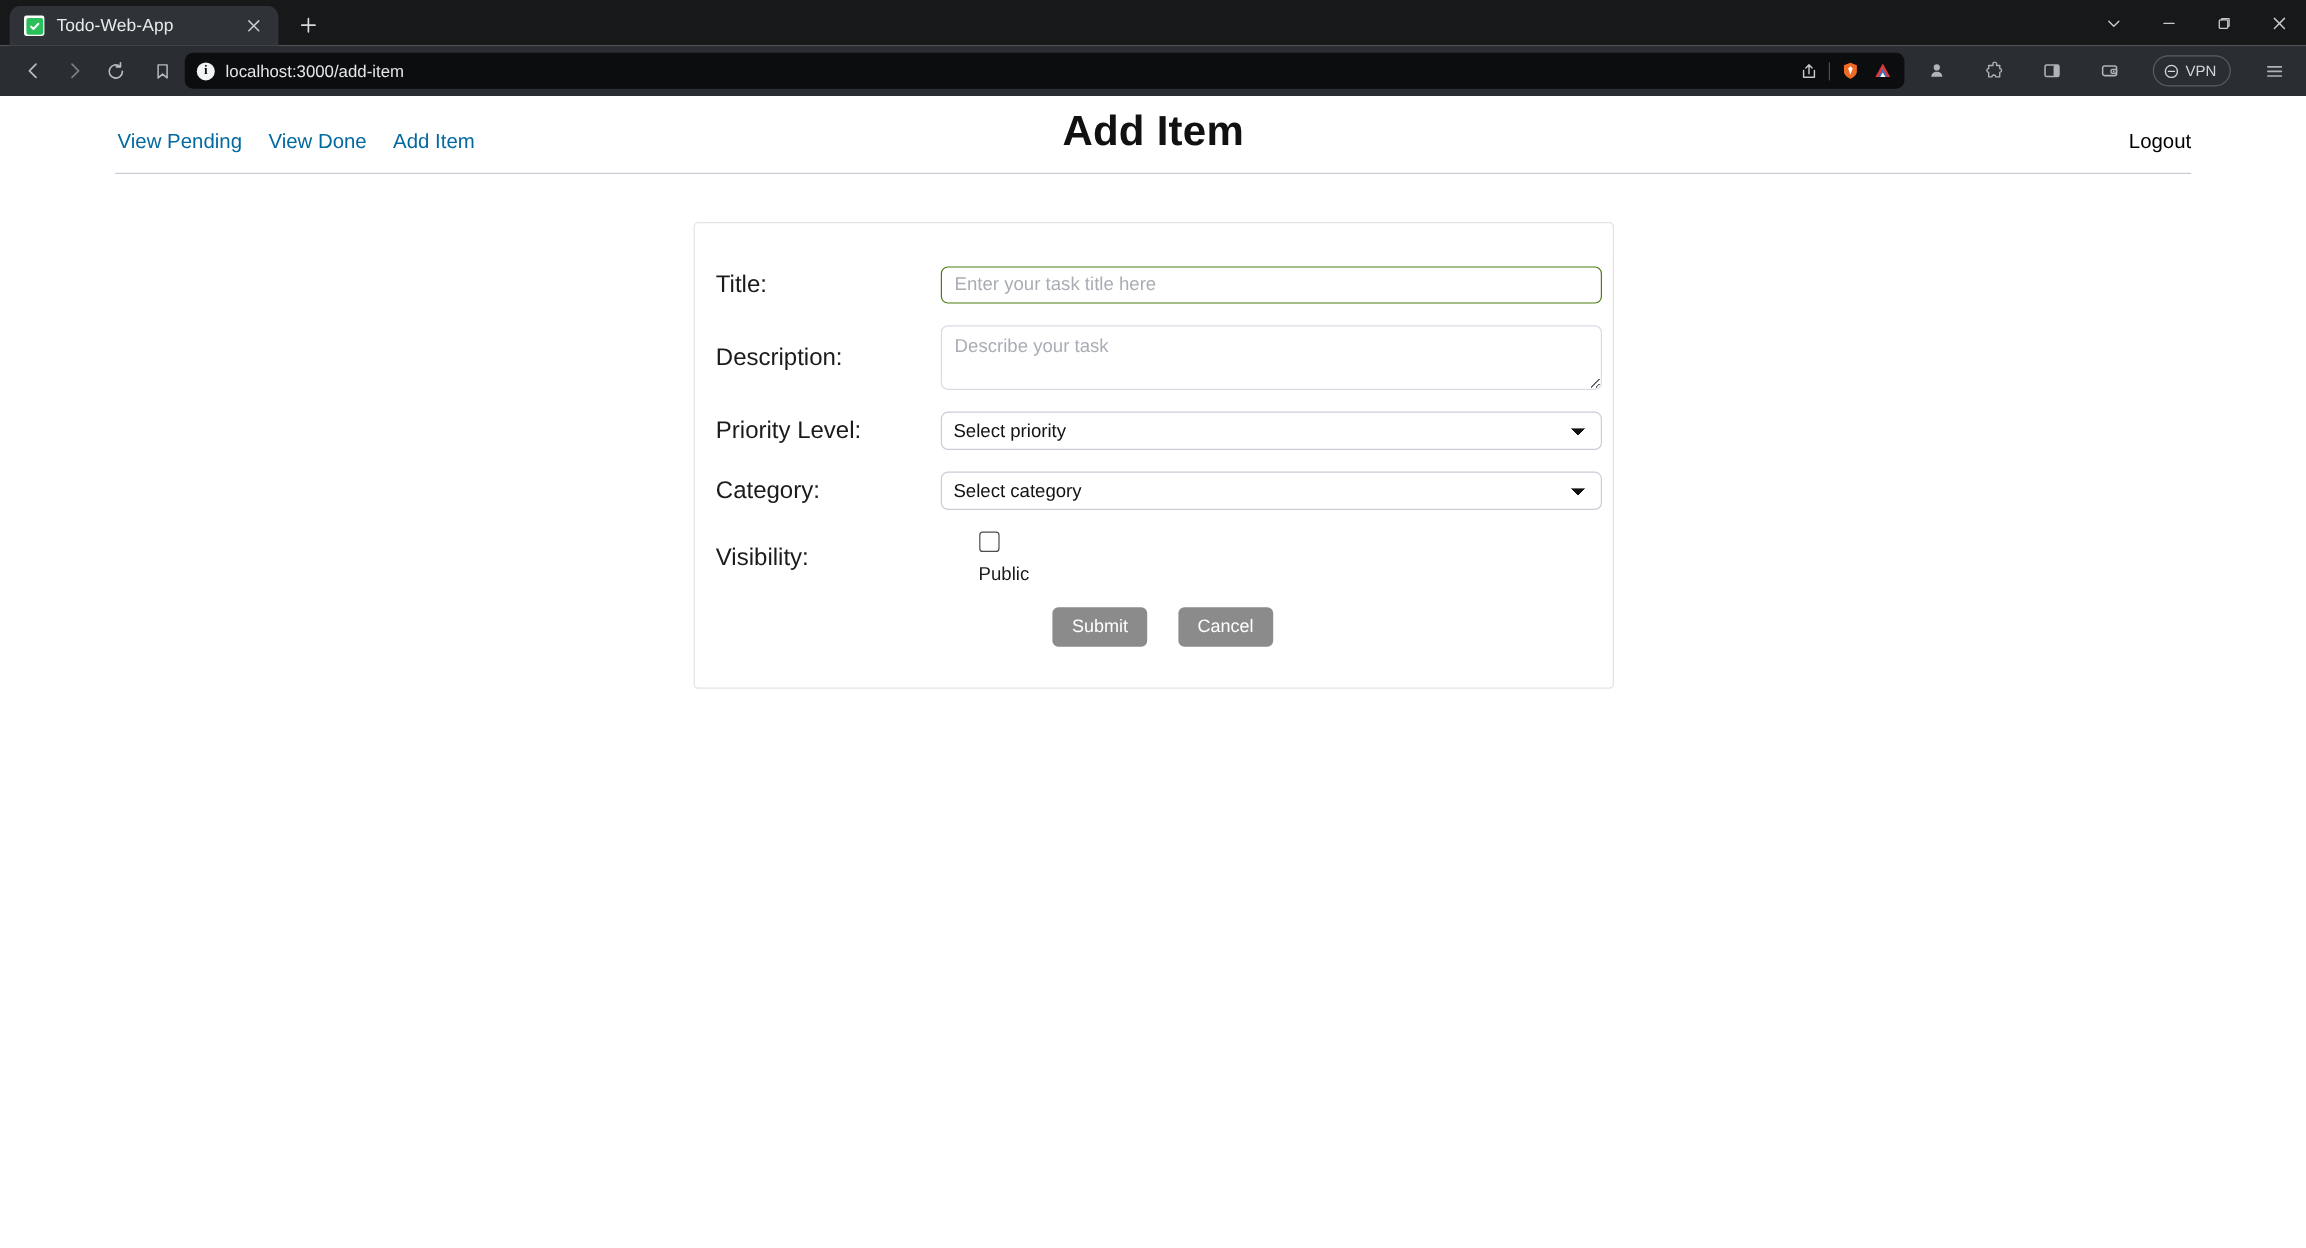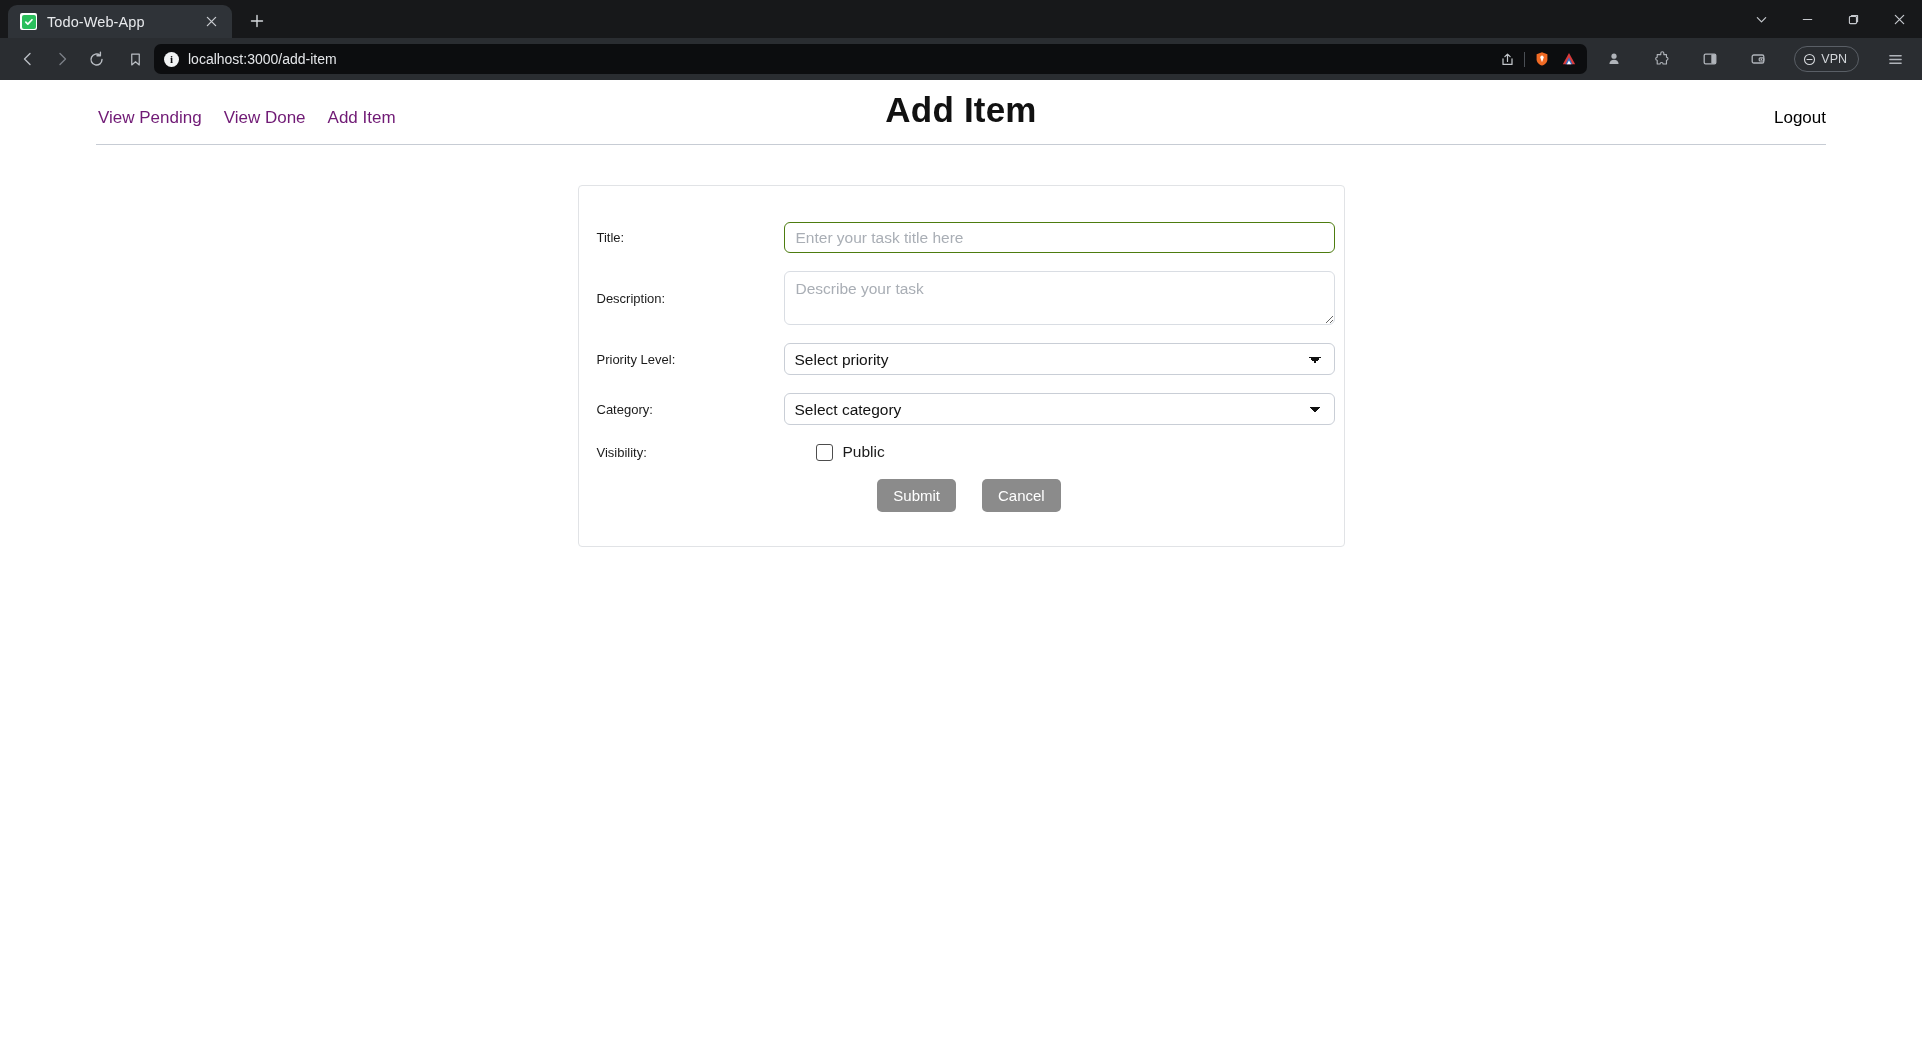--- a/index.html
+++ b/index.html
@@ -262,21 +262,21 @@
 
   .nav-links {
     display: flex;
     align-items: center;
     gap: 22px;
     position: relative;
     z-index: 2;
     margin-left: 68px;
   }
   .nav-link {
-    color: #701a75;
+    color: #0369a1;
     font-size: 17px;
     text-decoration: none;
     white-space: nowrap;
   }
 
   .page-title {
     position: absolute;
     left: 0;
     right: 0;
     top: 10px;
@@ -325,21 +325,21 @@
     display: flex;
     align-items: center;
     padding: 0 24px 0 18px;
     margin-bottom: 18px;
   }
   .form-row.tall { align-items: center; }
 
   .form-label {
     width: 187px;
     flex: 0 0 187px;
-    font-size: 13px;
+    font-size: 20px;
     color: #1b1b1b;
     font-weight: normal;
   }
 
   .field { flex: 1 1 auto; display: flex; }
 
   .text-input {
     width: 551px;
     height: 31px;
     border: 1px solid #4d7c0f;
@@ -388,23 +388,24 @@
       linear-gradient(135deg, #111 50%, transparent 50%);
     background-position:
       calc(100% - 19px) calc(50% + 1px),
       calc(100% - 13px) calc(50% + 1px);
     background-size: 6px 6px, 6px 6px;
     background-repeat: no-repeat;
   }
 
   .checkbox-wrap {
     display: flex;
-    align-items: flex-end;
+    align-items: flex-start;
     gap: 10px;
     margin-left: 32px;
+    flex-direction: column;
   }
   .cb {
     width: 17px;
     height: 17px;
     border: 1.5px solid #4d4d4d;
     border-radius: 3px;
     background: #ffffff;
     flex: 0 0 17px;
   }
   .cb-label {

